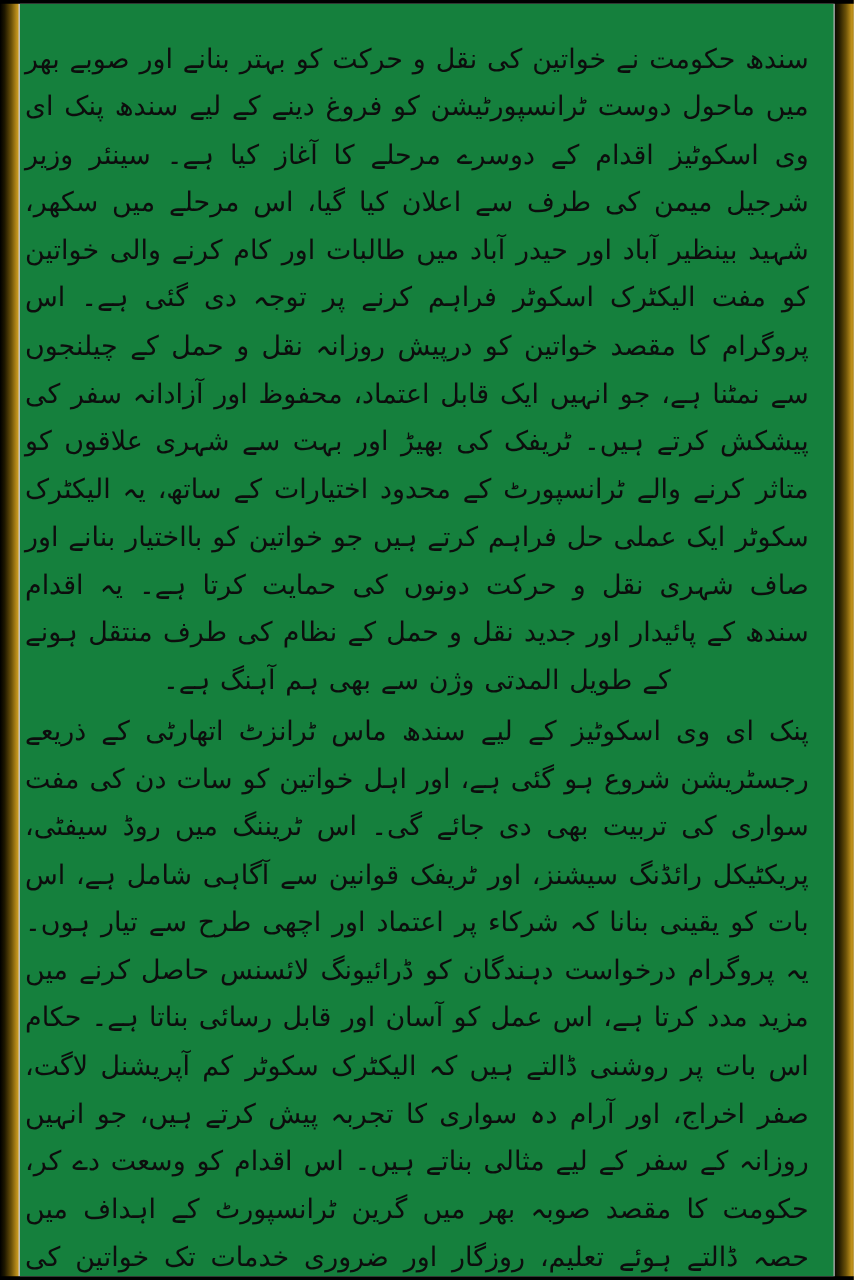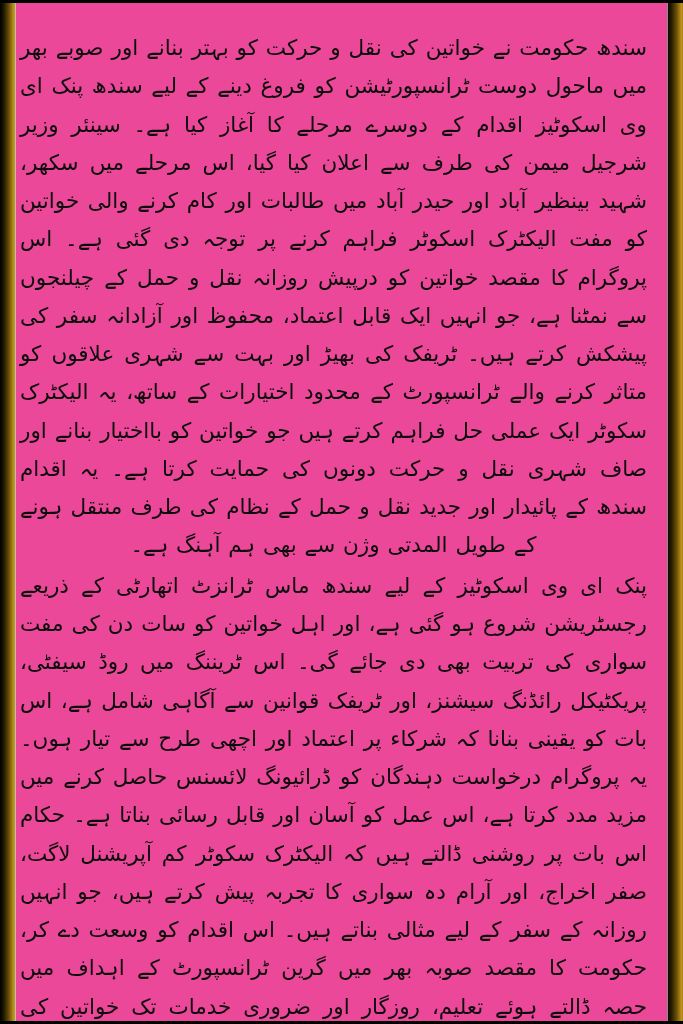--- a/index.html
+++ b/index.html
@@ -47,21 +47,21 @@
   .doc-content {
     position: absolute;
     top: 3px;
     bottom: 3px;
     left: 16px;
     right: 16px;
     padding: 26px 20px 18px 4px;
     direction: rtl;
     unicode-bidi: embed;
     overflow: hidden;
-    background: #ec4899;
+    background: #15803d;
   }
   .doc-content p {
     margin: 0;
     color: #0d0d0d;
     font-size: 21.5px;
     line-height: 1.78;
     text-align: justify;
     text-align-last: center;
     word-spacing: 1px;
     font-weight: 500;

